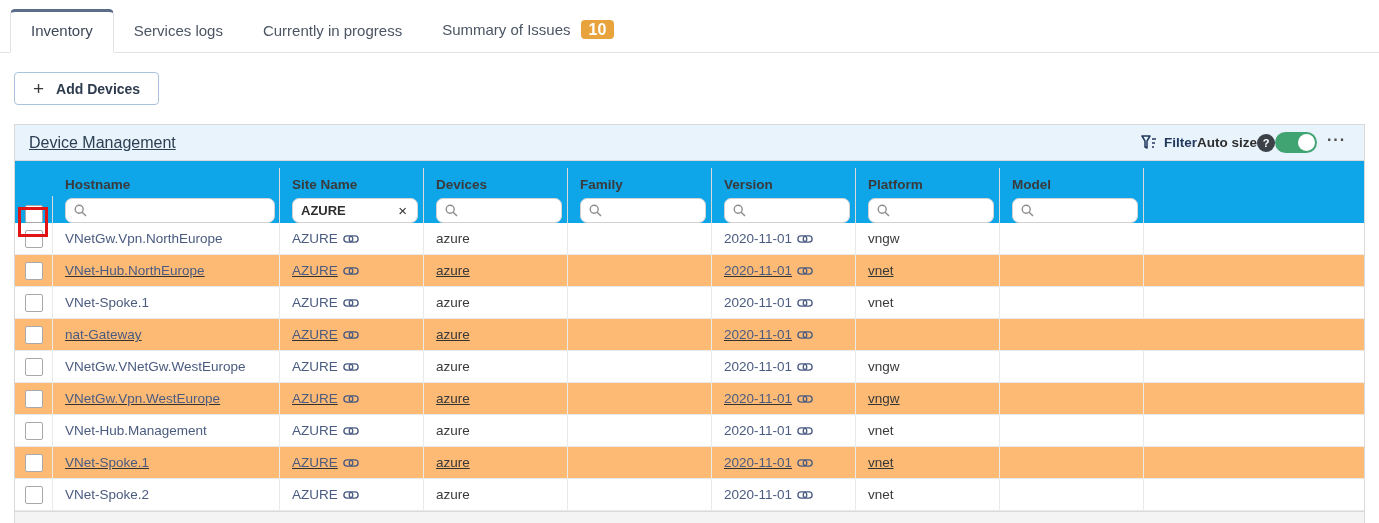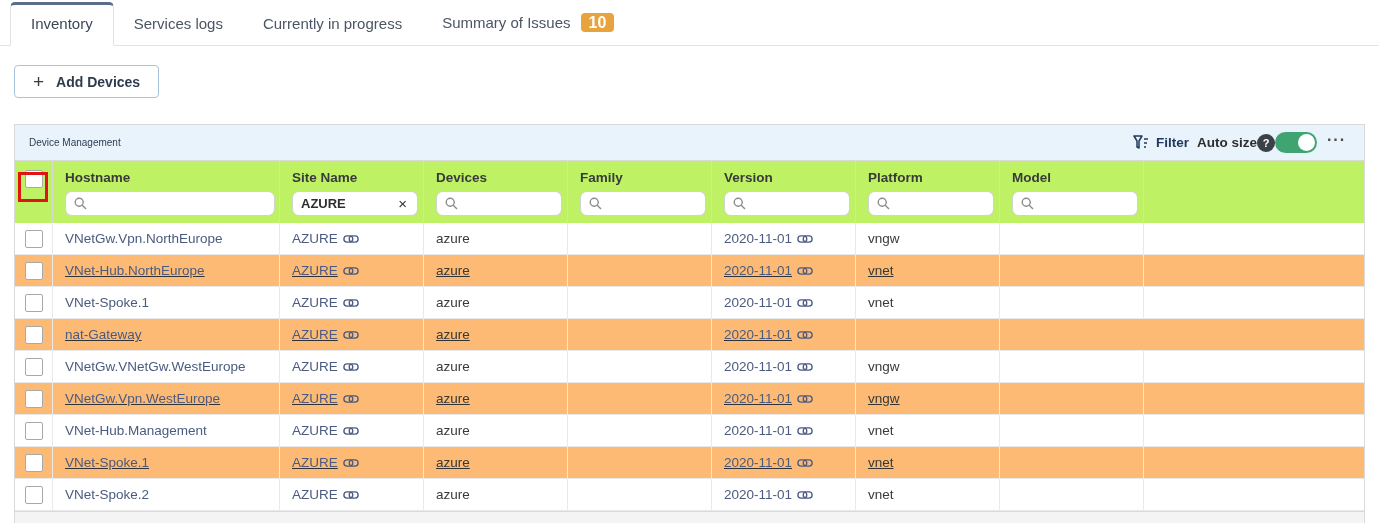--- a/index.html
+++ b/index.html
@@ -1,20 +1,20 @@
 <!DOCTYPE html>
 <html><head>
 <meta charset="utf-8">
 <style>
   * { box-sizing: border-box; margin: 0; padding: 0; }
   html,body { width:1379px; height:523px; background:#fff; overflow:hidden;
     font-family:"Liberation Sans", sans-serif; color:#333; }
 
   
-  .tabbar { height:46px; display:flex; align-items:flex-end; padding-left:10px;
+  .tabbar { height:53px; display:flex; align-items:flex-end; padding-left:10px;
     border-bottom:1px solid #e3e3e3; background:#fff; }
   .tab { padding:12px 20px 13px; font-size:15px; color:#4b5563; cursor:pointer;
     white-space:nowrap; display:flex; align-items:center; }
   .tab.active { border:1px solid #e3e3e3; border-bottom:1px solid #fff;
     border-top:3px solid #5b6d88; border-radius:5px 5px 0 0; margin-bottom:-1px;
     padding-top:10px; color:#3c4858; }
   .badge { background:#e9a33c; color:#fff; font-size:16px; font-weight:bold;
     border-radius:4px; padding:2px 8px; margin-left:10px; line-height:15px; }
 
   
@@ -23,37 +23,37 @@
     align-items:center; gap:12px; padding:0 18px; font-size:14px; font-weight:bold;
     color:#2e3b4e; cursor:pointer; }
   .plus { font-size:19px; font-weight:400; color:#3a3a3a; line-height:1; }
 
   
   .panel { position:absolute; left:14px; right:14px; top:124px; bottom:0;
     border:1px solid #d9d9d9; border-bottom:none; background:#fff;
     display:flex; flex-direction:column; }
   .panel-head { background:#e9f3fc; height:36px; flex:0 0 36px; display:flex;
     align-items:center; padding:0 14px; border-bottom:1px solid #d9d9d9; }
-  .panel-title { font-size:10px; color:#2c3e52; }
+  .panel-title { font-size:16px; color:#2c3e52;text-decoration:underline; }
   .head-right { margin-left:auto; display:flex; align-items:center; }
   .filter-ctl { display:flex; align-items:center; gap:7px; color:#21395c;
     font-weight:bold; font-size:13.5px; cursor:pointer; }
-  .autosize-lbl { font-weight:bold; font-size:13.5px; color:#2e2e2e; margin-left:8px; }
+  .autosize-lbl { font-weight:bold; font-size:13.5px; color:#2e2e2e; }
   .help { width:18px; height:18px; border-radius:50%; background:#3c4148; color:#fff;
     font-size:11px; font-weight:bold; display:flex; align-items:center;
     justify-content:center; cursor:pointer; }
   .toggle { width:42px; height:21px; border-radius:11px; background:#3fa372;
     position:relative; cursor:pointer; }
   .toggle .knob { position:absolute; right:2px; top:2px; width:17px; height:17px;
     border-radius:50%; background:#fff; }
   .more { color:#4a4a4a; font-size:16px; font-weight:bold; letter-spacing:1px;
     cursor:pointer; padding:0 4px 6px; margin-left:6px; }
 
   
-  .thead { background:#bef264; flex:0 0 62px; display:flex; position:relative; }
+  .thead { background:#0ea5e9; flex:0 0 62px; display:flex; position:relative;align-items:flex-end; }
   .hcol { border-right:1px solid #d9d9d9; padding:9px 0 0 12px; }
   .hcol:last-child { border-right:none; }
   .hlabel { font-size:13.5px; font-weight:bold; color:#3a3a3a; display:block;
     margin-bottom:6px; white-space:nowrap; }
   .finput { background:#fff; border:1px solid #d2d2d2; border-radius:7px;
     height:25px; display:flex; align-items:center; padding:0 8px; gap:6px; }
   .finput .mag { flex:0 0 auto; }
   .finput .val { font-size:13px; font-weight:bold; color:#2e2e2e; flex:1; }
   .finput .clear { color:#333; font-size:15px; font-weight:400; cursor:pointer;
     padding:0 2px; }

